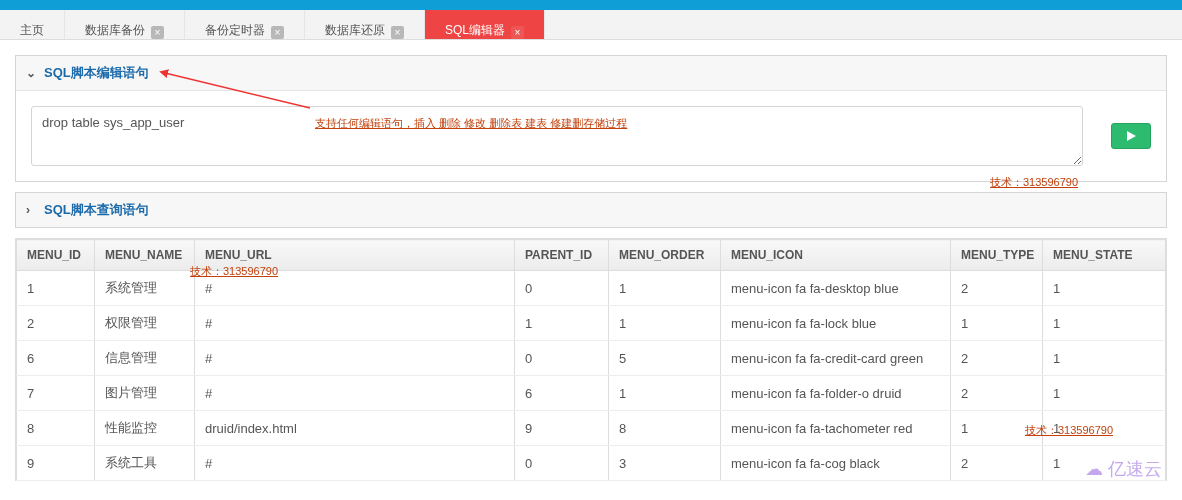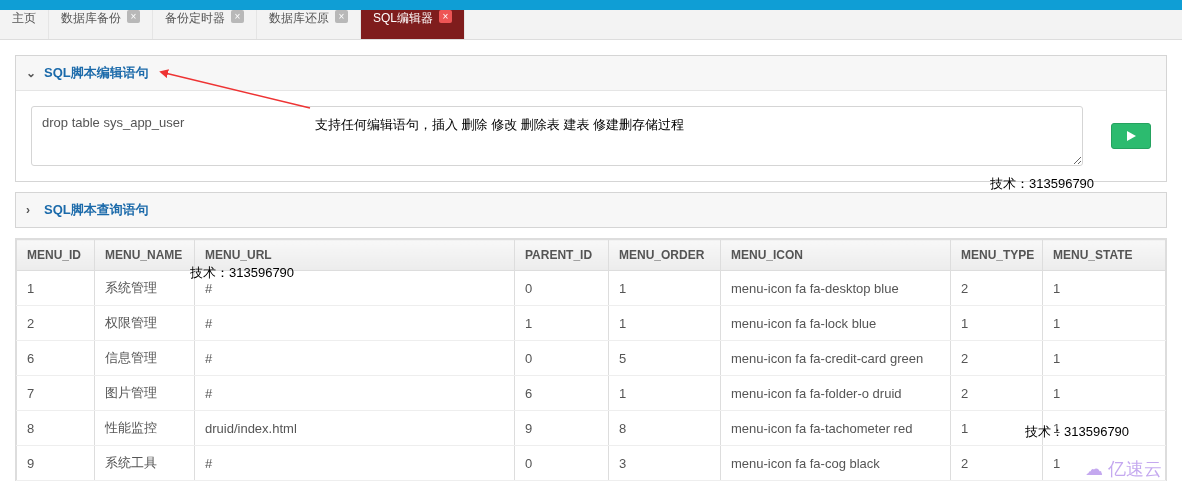--- a/index.html
+++ b/index.html
@@ -1,39 +1,39 @@
 <!DOCTYPE html>
 <html><head>
   <meta charset="utf-8">
   <style>
     * { margin: 0; padding: 0; box-sizing: border-box; }
     body { font-family: "Microsoft YaHei", Arial, sans-serif; font-size: 13px; color: #555; background: #fff; width: 1182px; position: relative; }
     
     .topbar { height: 10px; background: #0f9ed5; }
     
     .tabs { display: flex; height: 30px; background: #f3f3f3; border-bottom: 1px solid #ddd; }
-    .tab { padding: 0 12px; display: flex; align-items: flex-start; gap: 6px; font-size: 12px; color: #555; cursor: pointer; border-right: 1px solid #e5e5e5; }
-    .tab.active { background: #7f1d1d; color: #fff; }
+    .tab { padding: 0 20px; display: flex; align-items: flex-end; gap: 6px; font-size: 12px; color: #555; cursor: pointer; border-right: 1px solid #e5e5e5; }
+    .tab.active { background: #ef4444; color: #fff; }
     .tab-close { width: 13px; height: 13px; display: inline-flex; align-items: center; justify-content: center; font-size: 10px; background: #b8b8b8; color: #fff; border-radius: 2px; line-height: 1; }
     .tab.active .tab-close { background: #e55; }
     
     .content { padding: 15px; }
     
     .panel { border: 1px solid #d5d5d5; margin-bottom: 10px; background: #fff; }
     .panel-header { padding: 8px 10px; background: #f7f7f7; border-bottom: 1px solid #e5e5e5; display: flex; align-items: center; gap: 8px; font-size: 13px; color: #1b6aaa; font-weight: bold; cursor: pointer; }
     .panel-header.collapsed { border-bottom: none; }
     .chevron { font-size: 12px; color: #555; width: 10px; }
     .panel-body { padding: 15px; display: flex; align-items: flex-start; gap: 28px; }
     
     .sql-input { flex: 1; min-height: 60px; border: 1px solid #d5d5d5; border-radius: 3px; padding: 8px 10px; font-size: 13px; color: #555; resize: both; font-family: inherit; }
     .run-btn { width: 40px; height: 26px; background: #2cbb6f; border: 1px solid #25a25f; border-radius: 3px; display: flex; align-items: center; justify-content: center; cursor: pointer; align-self: center; }
     .run-btn svg { fill: #fff; }
     
     .annotation { position: absolute; pointer-events: none; }
-    .annot-red { color: #000000; font-size: 13px; }
+    .annot-red { color: #c2410c; font-size: 11px; text-decoration: underline; }
     .arrow-svg { position: absolute; left: 80px; top: 63px; }
     
     .table-wrap { margin-top: 2px; border: 1px solid #ddd; border-bottom: none; }
     table { width: 100%; border-collapse: collapse; table-layout: fixed; }
     th { background: linear-gradient(#f8f8f8, #ececec); border: 1px solid #ddd; padding: 8px 10px; text-align: left; font-size: 12px; color: #555; font-weight: bold; }
     td { border: 1px solid #eee; border-left: 1px solid #ddd; border-right: 1px solid #ddd; padding: 8px 10px; font-size: 13px; color: #555; }
     
     .watermark-logo { position: absolute; right: 20px; bottom: 15px; opacity: 0.4; font-size: 18px; color: #6d28d9; }
   </style>
 </head>

